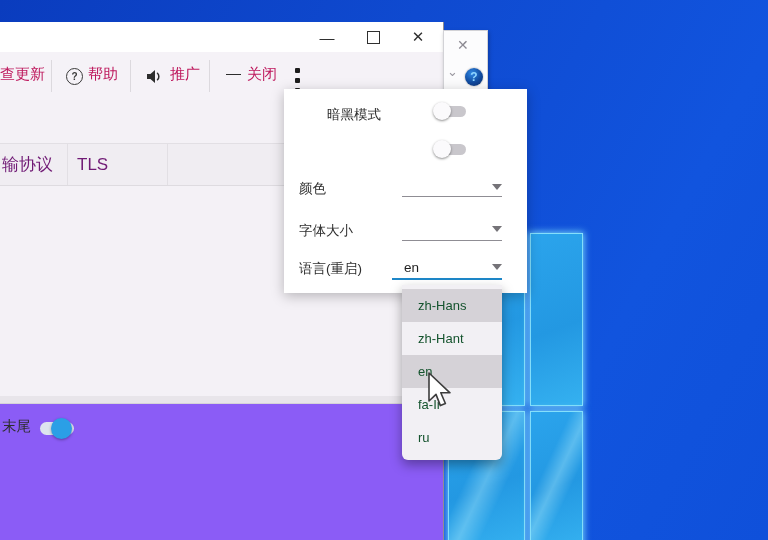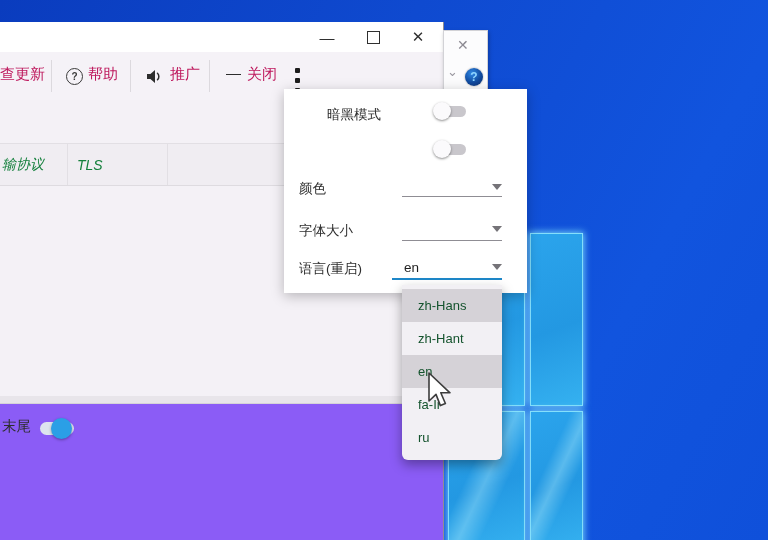--- a/index.html
+++ b/index.html
@@ -49,21 +49,21 @@
   }
   .speaker{position:absolute;left:146px;top:17px;}
   .tb-minus{position:absolute;left:226px;top:12px;font-size:15px;color:#2d2d2d;}
   .v-dots{position:absolute;left:295px;top:16px;width:6px;}
   .v-dots i{display:block;width:4.5px;height:4.5px;background:#1d1d1d;border-radius:1px;margin-bottom:5.5px;}
 
   .table-header{
     position:absolute;left:0;top:121px;width:100%;height:41px;background:#f0edf2;
     border-top:1px solid #e2dfe4;border-bottom:1px solid #dedbe0;display:flex;
   }
-  .th{height:100%;display:flex;align-items:center;font-size:14px;color:#15803d;border-right:1px solid #e2dfe4;box-sizing:border-box;white-space:nowrap;overflow:hidden;font-style:italic;}
+  .th{height:100%;display:flex;align-items:center;font-size:17px;color:#701a75;border-right:1px solid #e2dfe4;box-sizing:border-box;white-space:nowrap;overflow:hidden;}
   .th1{width:68px;padding-left:2px;}
   .th2{width:100px;padding-left:9px;}
   .th3{width:105px;padding-left:10px;}
   .th4{flex:1;border-right:none;}
 
   .scroll-strip{position:absolute;left:0;top:374px;width:100%;height:7px;background:#e8e5ea;border-bottom:1px solid #d6d3d8;}
   .footer{position:absolute;left:0;top:382px;width:100%;bottom:0;background:#8b5cf6;}
   .footer-label{position:absolute;left:2px;top:13px;font-size:14.5px;color:#2d2d2d;white-space:nowrap;}
   .switch-on{position:absolute;left:38px;top:8px;width:40px;height:26px;}
   .switch-on .track{position:absolute;left:2px;top:10px;width:34px;height:13px;border-radius:7px;background:#dde4ee;}

